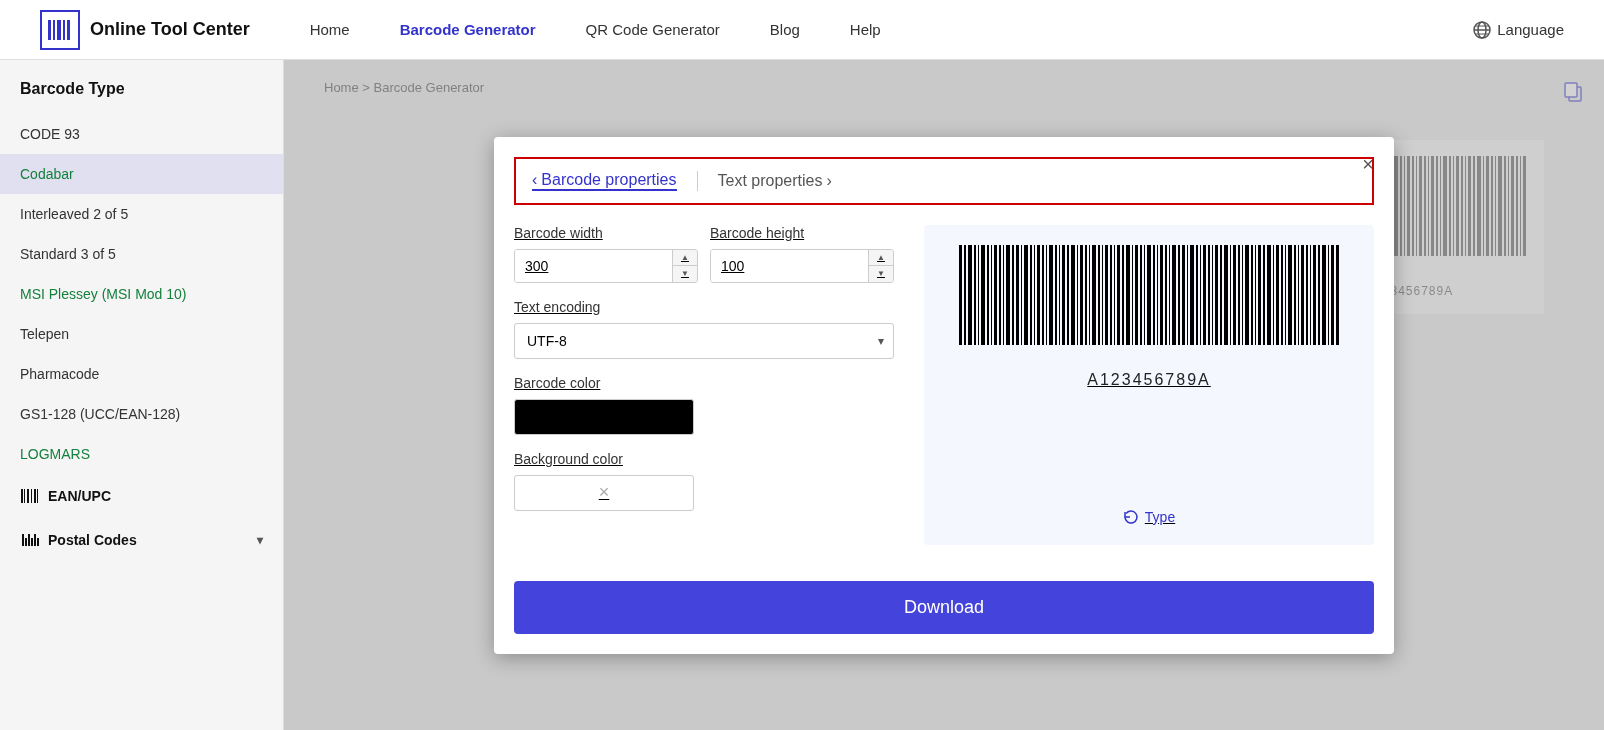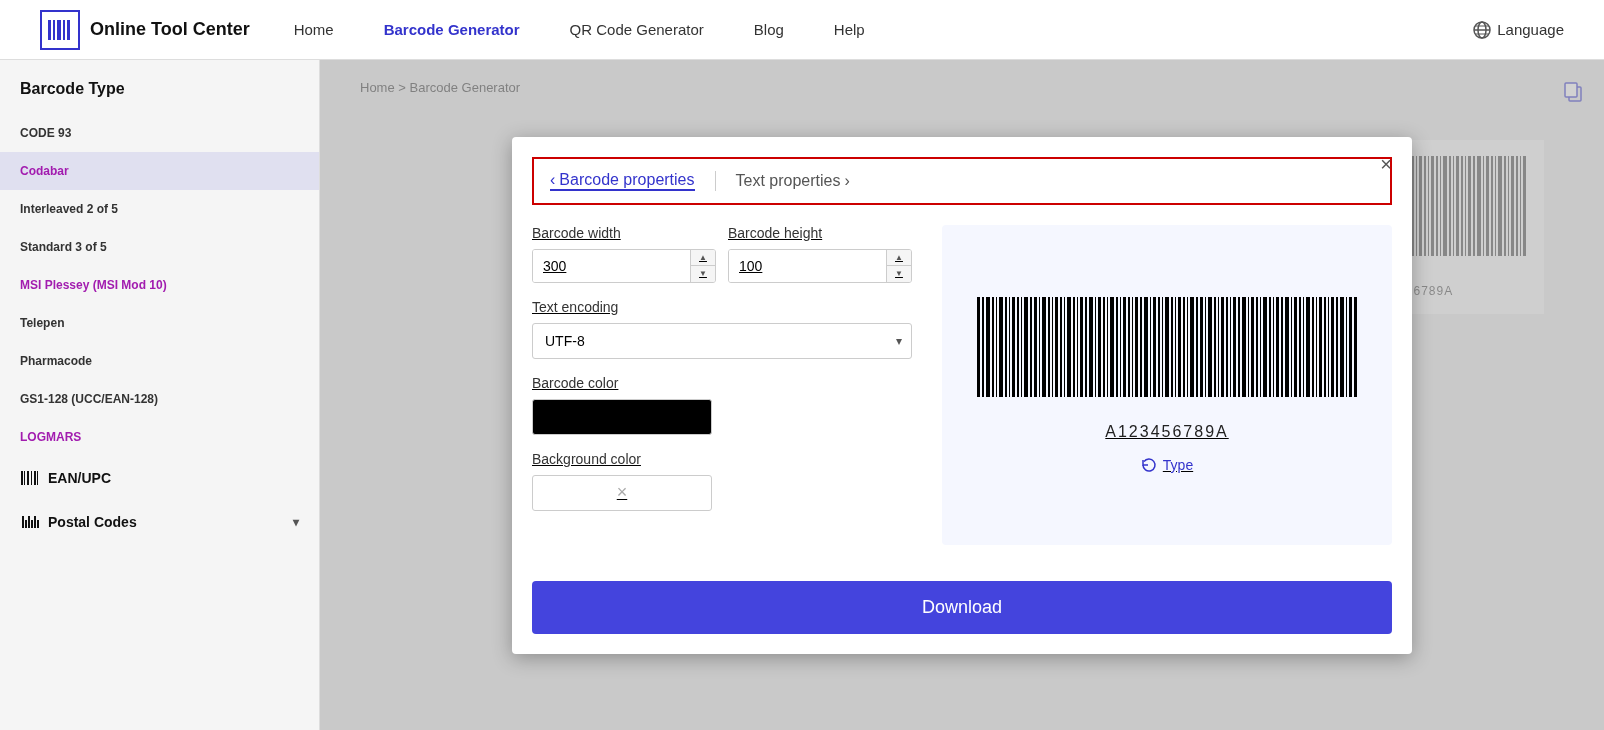--- a/index.html
+++ b/index.html
@@ -13,21 +13,21 @@
       padding: 0 40px;
       height: 60px;
       border-bottom: 1px solid #ddd;
       position: relative;
       z-index: 1;
     }
     .logo-area {
       display: flex;
       align-items: center;
       gap: 10px;
-      margin-right: 44px;
+      margin-right: 60px;
     }
     .logo-icon {
       width: 40px;
       height: 40px;
       border: 2px solid #3333cc;
       display: flex;
       align-items: center;
       justify-content: center;
     }
     .logo-text {
@@ -66,44 +66,43 @@
       top: 60px;
       left: 0;
       right: 0;
       bottom: 0;
       background: #e8e8e8;
       display: flex;
     }
 
     
     .sidebar {
-      width: 320px;
+      width: 284px;
       background: #f5f5f5;
       padding: 20px 0;
       border-right: 1px solid #ddd;
       overflow-y: auto;
     }
     .sidebar-title {
       font-size: 16px;
       font-weight: bold;
       color: #111;
       padding: 0 20px 16px 20px;
     }
     .sidebar-item {
       padding: 12px 20px;
-      font-size: 12px;
+      font-size: 14px;
       color: #333;
       cursor: pointer;
-      font-weight: bold;
     }
     .sidebar-item.active {
       color: #3333cc;
       background: #e0e0f0;
     }
-    .sidebar-item.blue { color: #a21caf; }
+    .sidebar-item.blue { color: #15803d; }
     .sidebar-section {
       display: flex;
       align-items: center;
       gap: 8px;
       padding: 12px 20px;
       font-size: 14px;
       font-weight: bold;
       color: #111;
       cursor: pointer;
     }
@@ -193,21 +192,21 @@
     .modal-left {
       flex: 0 0 380px;
     }
     .modal-right {
       flex: 1;
       background: #f5f7ff;
       border-radius: 4px;
       display: flex;
       flex-direction: column;
       align-items: center;
-      justify-content: center;
+      justify-content: space-between;
       padding: 20px;
       min-height: 320px;
     }
     .form-group {
       margin-bottom: 16px;
     }
     .form-label {
       font-size: 14px;
       color: #333;
       margin-bottom: 8px;

